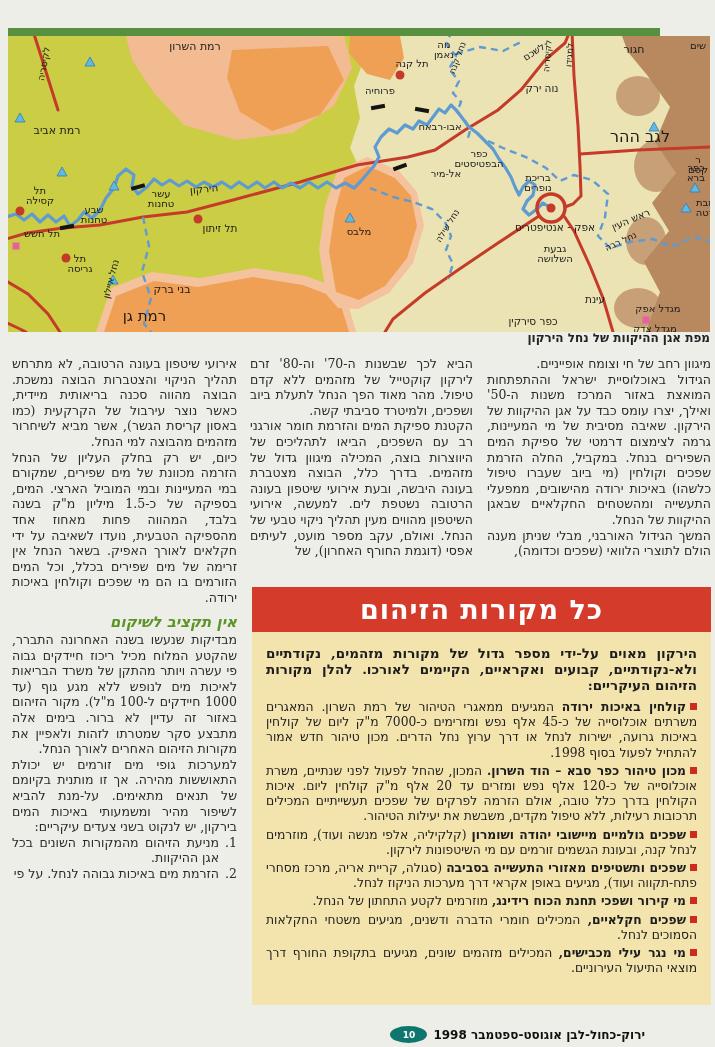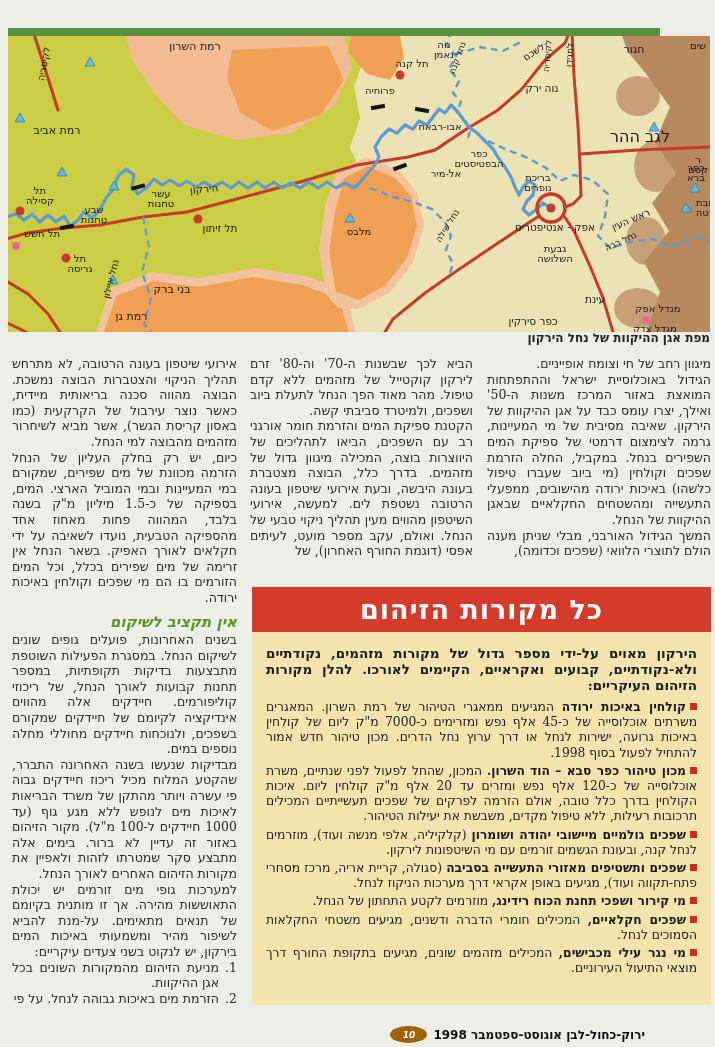--- a/index.html
+++ b/index.html
@@ -29,23 +29,23 @@
   .box-body{background:#f3e4ae;height:373px;padding:9px 14px 10px 14px;box-sizing:border-box;
             overflow:hidden;font-family:"DejaVu Serif","DejaVu Sans",serif;}
   .box-intro{margin:4px 0 6px 0;font-size:13.5px;line-height:16px;font-weight:bold;
              color:#1d1d1d;text-align:justify;}
   .bullet{font-size:12.3px;line-height:15.2px;color:#1d1d1d;text-align:justify;margin-bottom:2px;}
   .bullet .sq{display:inline-block;width:7px;height:7px;background:#cc2b1d;margin-left:4px;
               vertical-align:1px;}
   .bullet b{font-weight:bold;}
   .footer{position:absolute;top:1026px;right:70px;display:flex;align-items:center;gap:6px;}
   .footer-text{font-size:12px;font-weight:bold;color:#111;}
-  .page-badge{width:37px;height:17px;border-radius:50%;background:#a16207;color:#fff;
+  .page-badge{width:37px;height:17px;border-radius:50%;background:#0f766e;color:#fff;
               font-size:9px;font-weight:bold;display:flex;align-items:center;justify-content:center;
-              font-family:"DejaVu Sans",sans-serif;font-style:italic;}
+              font-family:"DejaVu Sans",sans-serif;}
 </style>
 </head>
 <body>
 
 <div class="page">
 
   <div class="green-bar"></div>
 
   <div class="map">
     <svg width="702" height="296" viewBox="0 0 702 296" xmlns="http://www.w3.org/2000/svg">
@@ -120,21 +120,21 @@
         <div class="map-label" style="left: 86px; top: 179px; font-size: 10px; transform: translate(-50%, -50%) rotate(0deg);">שבע
 טחנות</div>
         <div class="map-label" style="left: 153px; top: 163px; font-size: 10px; transform: translate(-50%, -50%) rotate(0deg);">עשר
 טחנות</div>
         <div class="map-label" style="left: 196px; top: 153px; font-size: 10.5px; transform: translate(-50%, -50%) rotate(-6deg);">הירקון</div>
         <div class="map-label" style="left: 212px; top: 192px; font-size: 10.5px; transform: translate(-50%, -50%) rotate(0deg);">תל זיתון</div>
         <div class="map-label" style="left: 72px; top: 228px; font-size: 10px; transform: translate(-50%, -50%) rotate(0deg);">תל
 גריסה</div>
         <div class="map-label" style="left: 103px; top: 243px; font-size: 9.5px; transform: translate(-50%, -50%) rotate(-76deg);">נחל איילון</div>
         <div class="map-label" style="left: 164px; top: 254px; font-size: 11px; transform: translate(-50%, -50%) rotate(0deg);">בני ברק</div>
-        <div class="map-label" style="left: 105px; top: 281px; font-size: 11px; transform: translate(-50%, -50%) rotate(0deg); padding-left: 37px;">רמת גן</div>
+        <div class="map-label" style="left: 118px; top: 281px; font-size: 15px; transform: translate(-50%, -50%) rotate(0deg); padding-left: 37px;">רמת גן</div>
         <div class="map-label" style="left: 351px; top: 196px; font-size: 10px; transform: translate(-50%, -50%) rotate(0deg);">מלבס</div>
         <div class="map-label" style="left: 436px; top: 14px; font-size: 10px; transform: translate(-50%, -50%) rotate(0deg);">נוה
 נאמן</div>
         <div class="map-label" style="left: 404px; top: 28px; font-size: 10px; transform: translate(-50%, -50%) rotate(0deg);">תל קנה</div>
         <div class="map-label" style="left: 450px; top: 22px; font-size: 9px; transform: translate(-50%, -50%) rotate(-70deg);">נחל קנה</div>
         <div class="map-label" style="left: 526px; top: 16px; font-size: 9.5px; transform: translate(-50%, -50%) rotate(-33deg);">לשכם</div>
         <div class="map-label" style="left: 540px; top: 20px; font-size: 9px; transform: translate(-50%, -50%) rotate(-86deg);">לקיסריה</div>
         <div class="map-label" style="left: 562px; top: 19px; font-size: 9px; transform: translate(-50%, -50%) rotate(-86deg);">למגידו</div>
         <div class="map-label" style="left: 626px; top: 14px; font-size: 11px; transform: translate(-50%, -50%) rotate(0deg);">חגור</div>
         <div class="map-label" style="left: 534px; top: 52px; font-size: 10.5px; transform: translate(-50%, -50%) rotate(0deg);">נוה ירק</div>
@@ -177,21 +177,20 @@
       <p>הקטנת ספיקת המים והזרמת חומר אורגני רב עם השפכים, הביאו לתהליכים של היווצרות בוצה, המכילה מיגוון גדול של מזהמים. בדרך כלל, הבוצה מצטברת בעונה היבשה, ובעת אירועי שיטפון בעונה הרטובה נשטפת לים. למעשה, אירועי השיטפון מהווים מעין תהליך ניקוי טבעי של הנחל. ואולם, עקב מספר מועט, לעיתים אפסי (דוגמת החורף האחרון), של</p>
     </div>
 
   <div class="col col3">
     <div id="col3-pre">
         <p>אירועי שיטפון בעונה הרטובה, לא מתרחש תהליך הניקוי והצטברות הבוצה נמשכת. הבוצה מהווה סכנה בריאותית מיידית, כאשר נוצר עירבול של הקרקעית (כמו באסון קריסת הגשר), אשר מביא לשיחרור מזהמים מהבוצה למי הנחל.</p>
         <p>כיום, יש רק בחלק העליון של הנחל הזרמה מכוונת של מים שפירים, שמקורם במי המעיינות ובמי המוביל הארצי. המים, בספיקה של כ-1.5 מיליון מ"ק בשנה בלבד, המהווה פחות מאחוז אחד מהספיקה הטבעית, נועדו לשאיבה על ידי חקלאים לאורך האפיק. בשאר הנחל אין זרימה של מים שפירים בכלל, וכל המים הזורמים בו הם מי שפכים וקולחין באיכות ירודה.</p>
       </div>
     <h3 class="green-head">אין תקציב לשיקום</h3>
     <div id="col3-post">
-        <p>בשנים האחרונות, פועלים גופים שונים לשיקום הנחל. במסגרת הפעילות השוטפת מתבצעות בדיקות תקופתיות, במספר תחנות קבועות לאורך הנחל, של ריכוזי קוליפורמים. חיידקים אלה מהווים אינדיקציה לקיומם של חיידקים שמקורם בשפכים, ולנוכחות חיידקים מחוללי מחלה נוספים במים.</p>
         <p>מבדיקות שנעשו בשנה האחרונה התברר, שהקטע המלוח מכיל ריכוז חיידקים גבוה פי עשרה ויותר מהתקן של משרד הבריאות לאיכות מים לנופש ללא מגע גוף (עד 1000 חיידקים ל-100 מ"ל). מקור הזיהום באזור זה עדיין לא ברור. בימים אלה מתבצע סקר שמטרתו לזהות ולאפיין את מקורות הזיהום האחרים לאורך הנחל.</p>
         <p>למערכות גופי מים זורמים יש יכולת התאוששות מהירה. אך זו מותנית בקיומם של תנאים מתאימים. על-מנת להביא לשיפור מהיר ומשמעותי באיכות המים בירקון, יש לנקוט בשני צעדים עיקריים:</p>
       </div>
     <div id="col3-list">
         <div class="list-row"><span class="num">1.</span><span>מניעת הזיהום מהמקורות השונים בכל אגן ההיקוות.</span></div>
         <div class="list-row"><span class="num">2.</span><span>הזרמת מים באיכות גבוהה לנחל. על פי</span></div>
       </div>
   </div>
 
   <div class="pollution-box">

